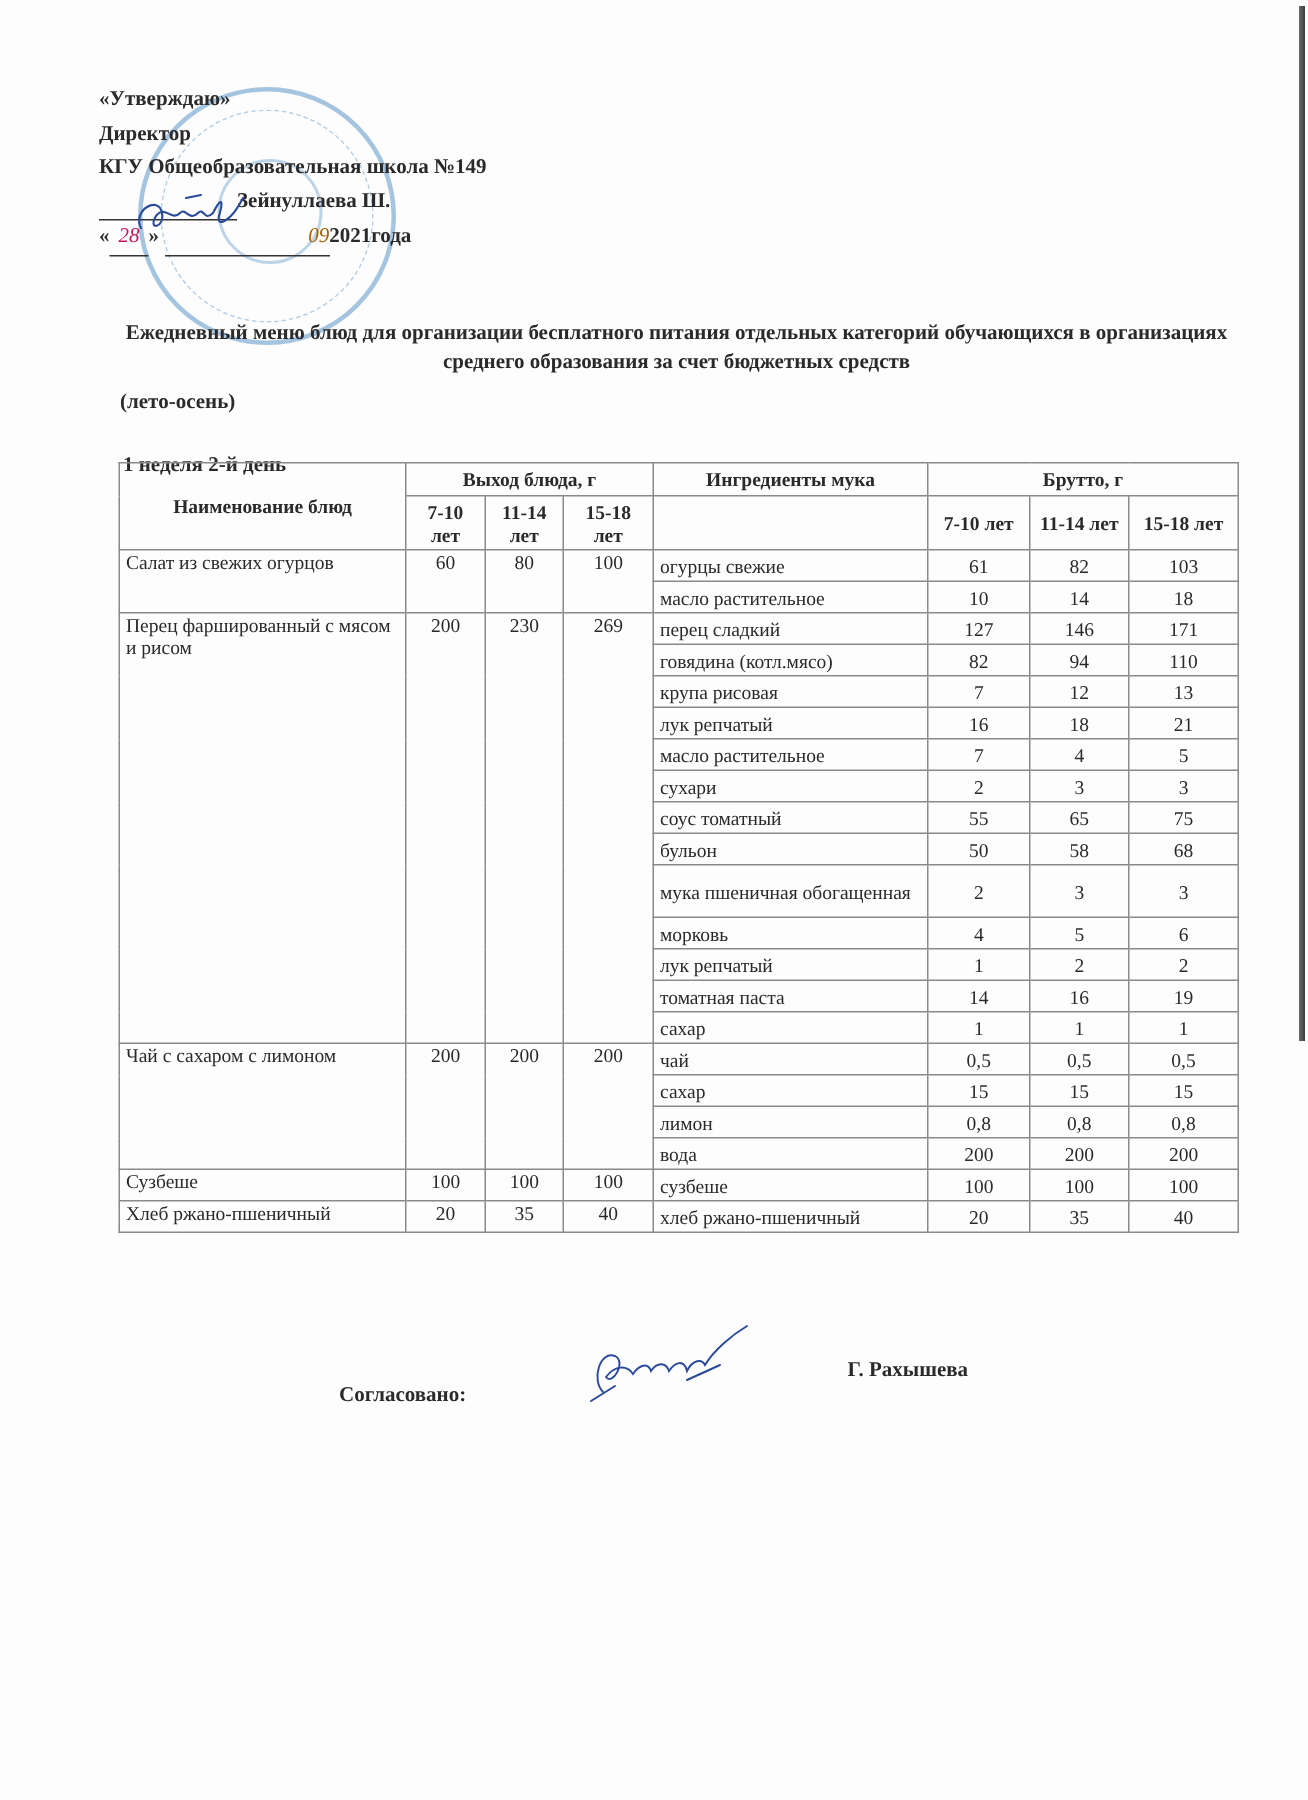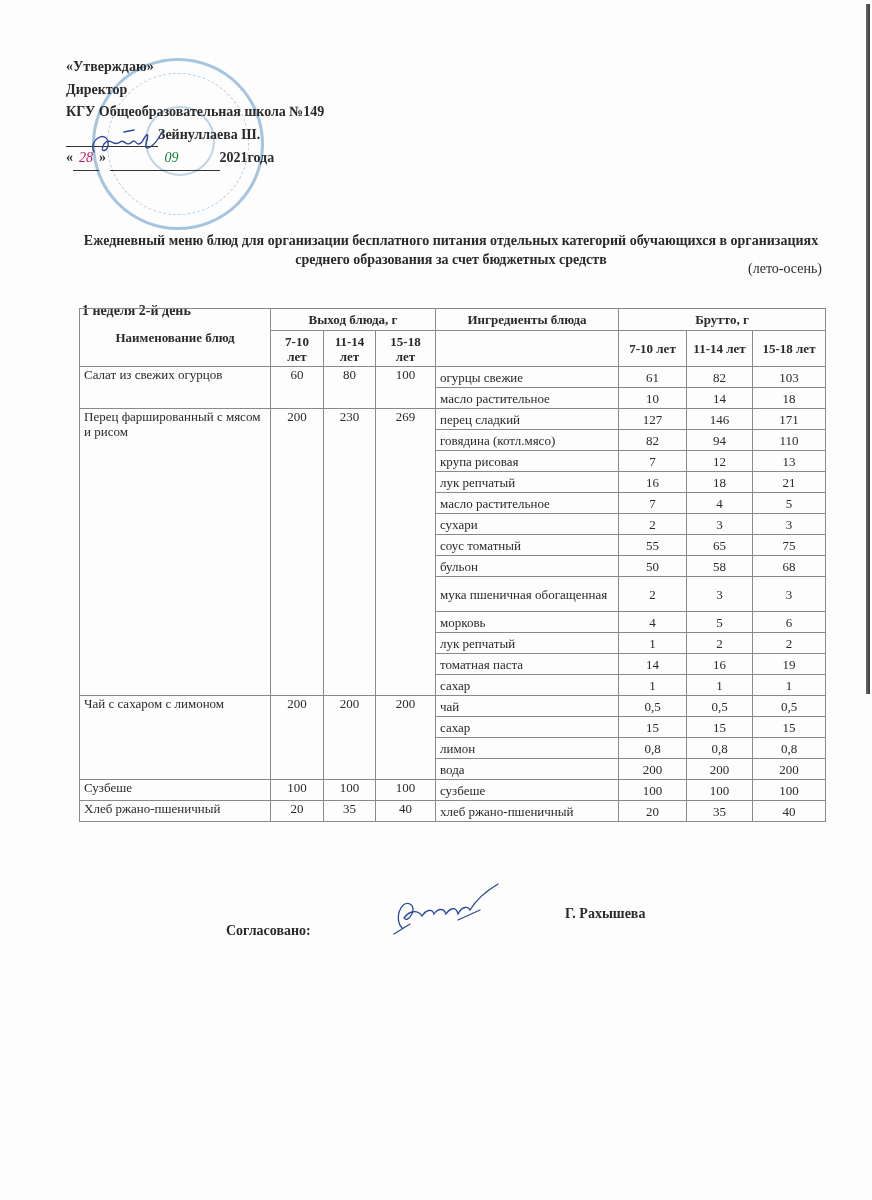--- a/index.html
+++ b/index.html
@@ -25,24 +25,24 @@
   }
   .stamp::after {
     content: ""; position: absolute; left: 50px; top: 45px; width: 66px; height: 66px;
     border-radius: 50%; border: 2px solid rgba(92,150,200,0.40);
   }
   .approve { position: absolute; left: 66px; top: 56px; font-weight: bold; font-size: 14px; line-height: 22.5px; }
   .approve div { white-space: nowrap; }
   .sig-line { display: inline-block; border-bottom: 1px solid #333; vertical-align: baseline; }
   .sig-scribble { position: absolute; }
   .title {
-    position: absolute; left: 80px; width: 742px; top: 231px;
+    position: absolute; left: 80px; width: 742px; top: 213px;
     text-align: center; font-weight: bold; font-size: 14px; line-height: 19px;
   }
-  .season { position: absolute; left: 80px; width: 742px; top: 261px; text-align: right; font-weight: normal; font-size: 14px; }
+  .season { position: absolute; left: 80px; width: 742px; top: 261px; text-align: left; font-weight: bold; font-size: 14px; }
   .week { position: absolute; left: 82px; top: 277px; font-weight: bold; font-size: 14px; margin-top: 26px; }
 
   table.menu {
     position: absolute; left: 79px; top: 308px;
     border-collapse: collapse; table-layout: fixed; width: 746px;
     font-size: 13px;
   }
   table.menu td, table.menu th {
     border: 1px solid #8a8a8a; padding: 0 4px; vertical-align: top;
     line-height: 15px;
@@ -66,21 +66,21 @@
 
 <div class="approve">
   <div>«Утверждаю»</div>
   <div>Директор</div>
   <div>КГУ Общеобразовательная школа №149</div>
   <div>
     <span class="sig-line" style="width:92px;">&nbsp;</span><span>Зейнуллаева Ш.</span>
   </div>
   <div>
     <span>«</span><span class="sig-line" style="width:26px; text-align:center; font-style:italic; font-weight:normal; color:#be185d;">28</span><span>»</span>
-    <span class="sig-line" style="width:110px; text-align:center; padding-left:14px; box-sizing:border-box; font-style:italic; font-weight:normal; color:#15803d;">09</span><span>2021года</span>
+    <span class="sig-line" style="width:110px; text-align:right; padding-left:14px; box-sizing:border-box; font-style:italic; font-weight:normal; color:#a16207;">09</span><span>2021года</span>
   </div>
 </div>
 
 <svg class="sig-scribble" style="left:84px; top:126px;" width="100" height="36" viewBox="0 0 100 36">
   <path d="M10 26 C 4 14, 22 4, 24 16 C 26 26, 14 28, 20 18 C 26 10, 30 22, 36 16 C 40 12, 42 22, 48 16 C 52 12, 52 22, 58 16 C 62 8, 66 4, 62 18 C 60 26, 70 22, 78 6 M 40 6 L 50 4" fill="none" stroke="#2b4a9a" stroke-width="1.4" stroke-linecap="round"></path>
 </svg>
 
 <div class="title">Ежедневный меню блюд для организации бесплатного питания отдельных категорий обучающихся в организациях среднего образования за счет бюджетных средств</div>
 <div class="season">(лето-осень)</div>
 <div class="week">1 неделя 2-й день</div>
@@ -93,21 +93,21 @@
       <col style="width:60px">
     <col style="width:183px">
       <col style="width:68px">
       <col style="width:66px">
       <col style="width:73px">
   </colgroup>
   <thead>
     <tr style="height:22px">
       <th rowspan="2">Наименование блюд</th>
       <th colspan="3">Выход блюда, г</th>
-      <th>Ингредиенты блюда</th>
+      <th>Ингредиенты мука</th>
       <th colspan="3">Брутто, г</th>
     </tr>
     <tr style="height:36px">
       <th>7-10 лет</th>
       <th>11-14 лет</th>
       <th>15-18 лет</th>
       <th></th>
       <th>7-10 лет</th>
       <th>11-14 лет</th>
       <th>15-18 лет</th>

